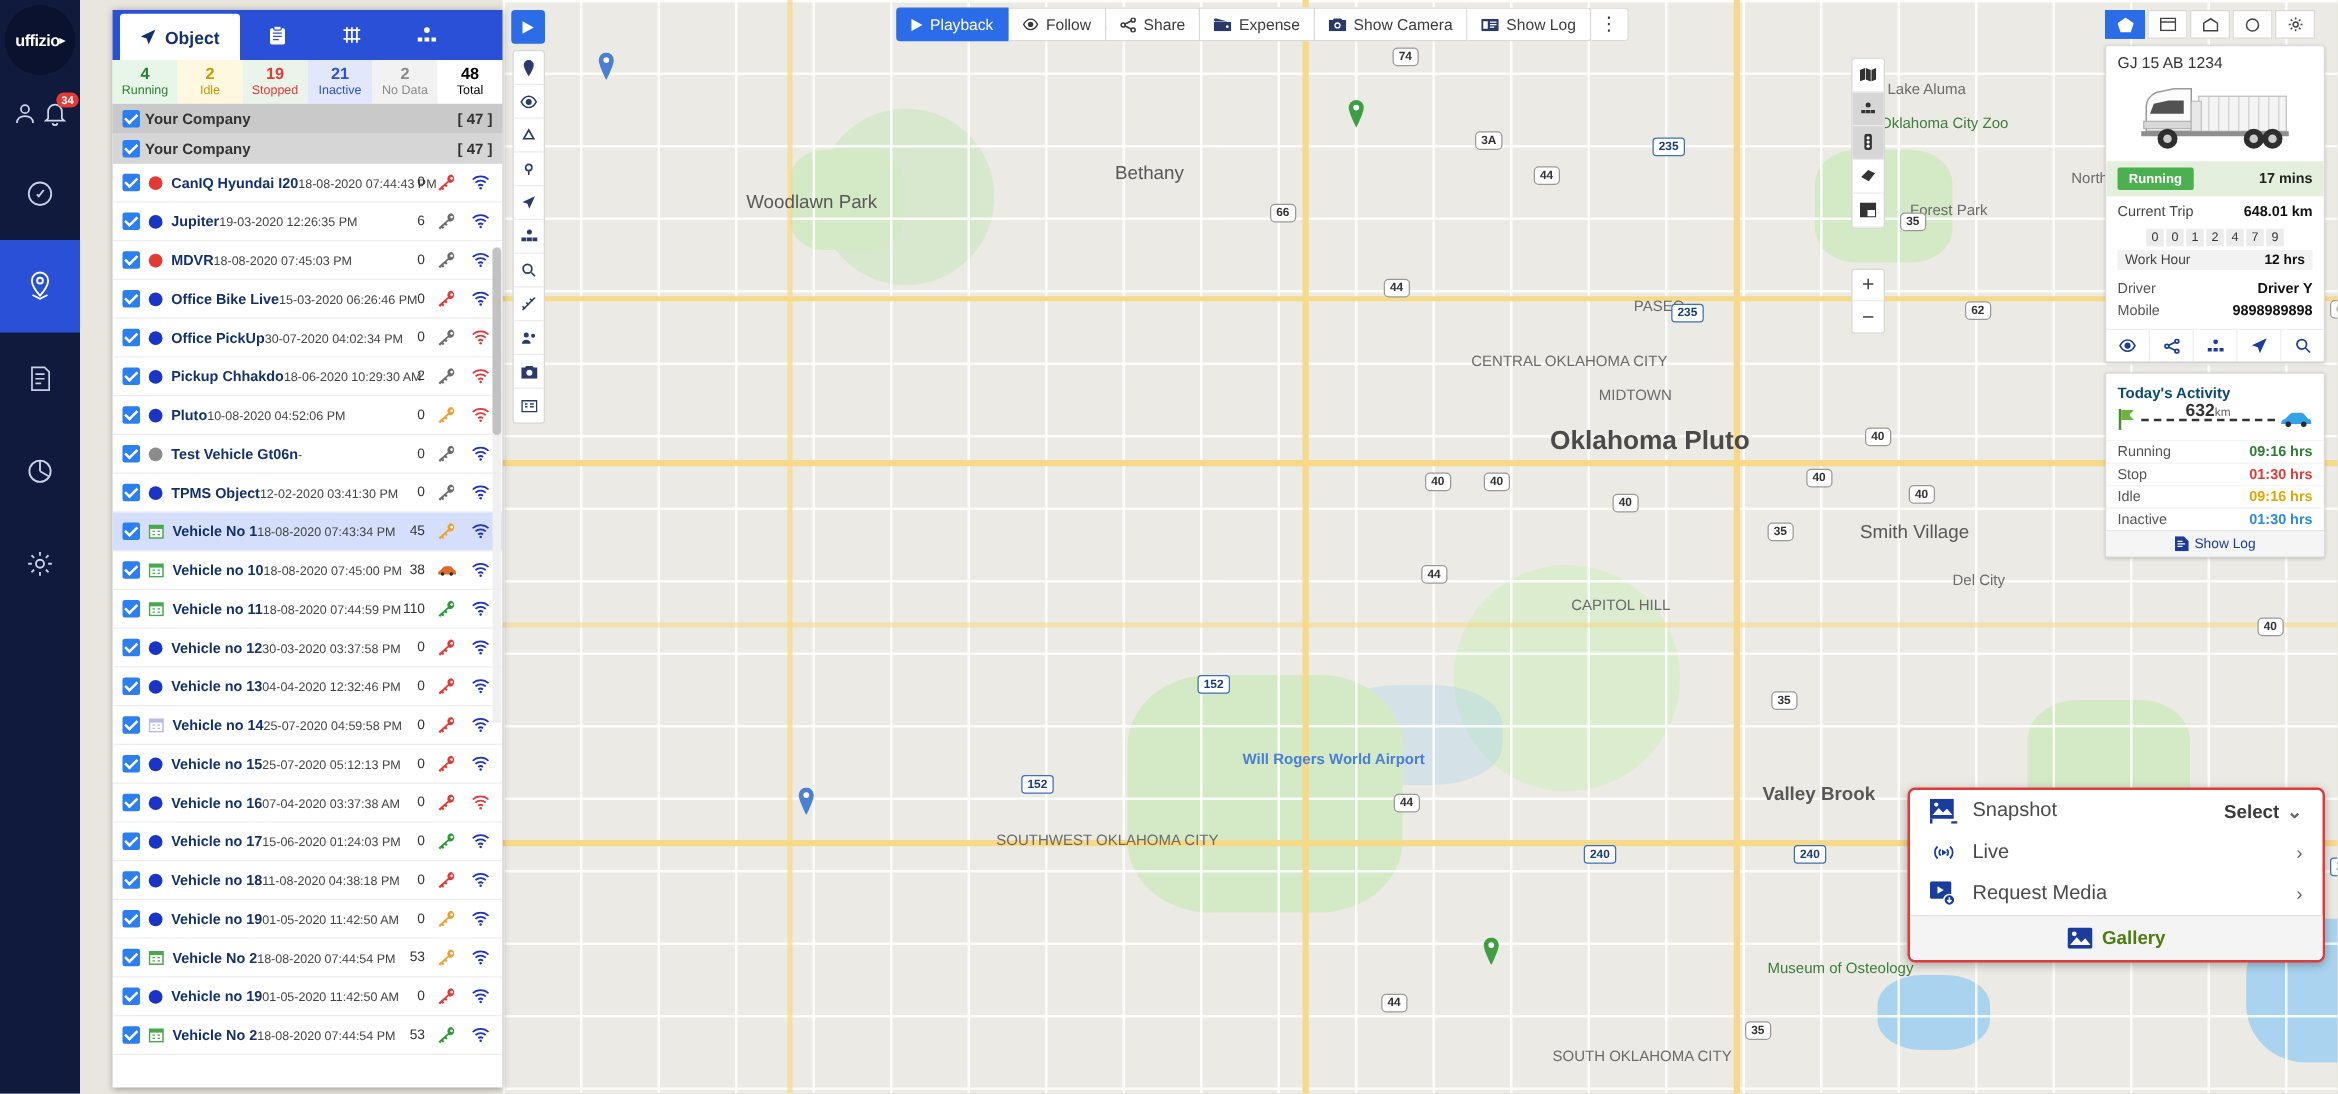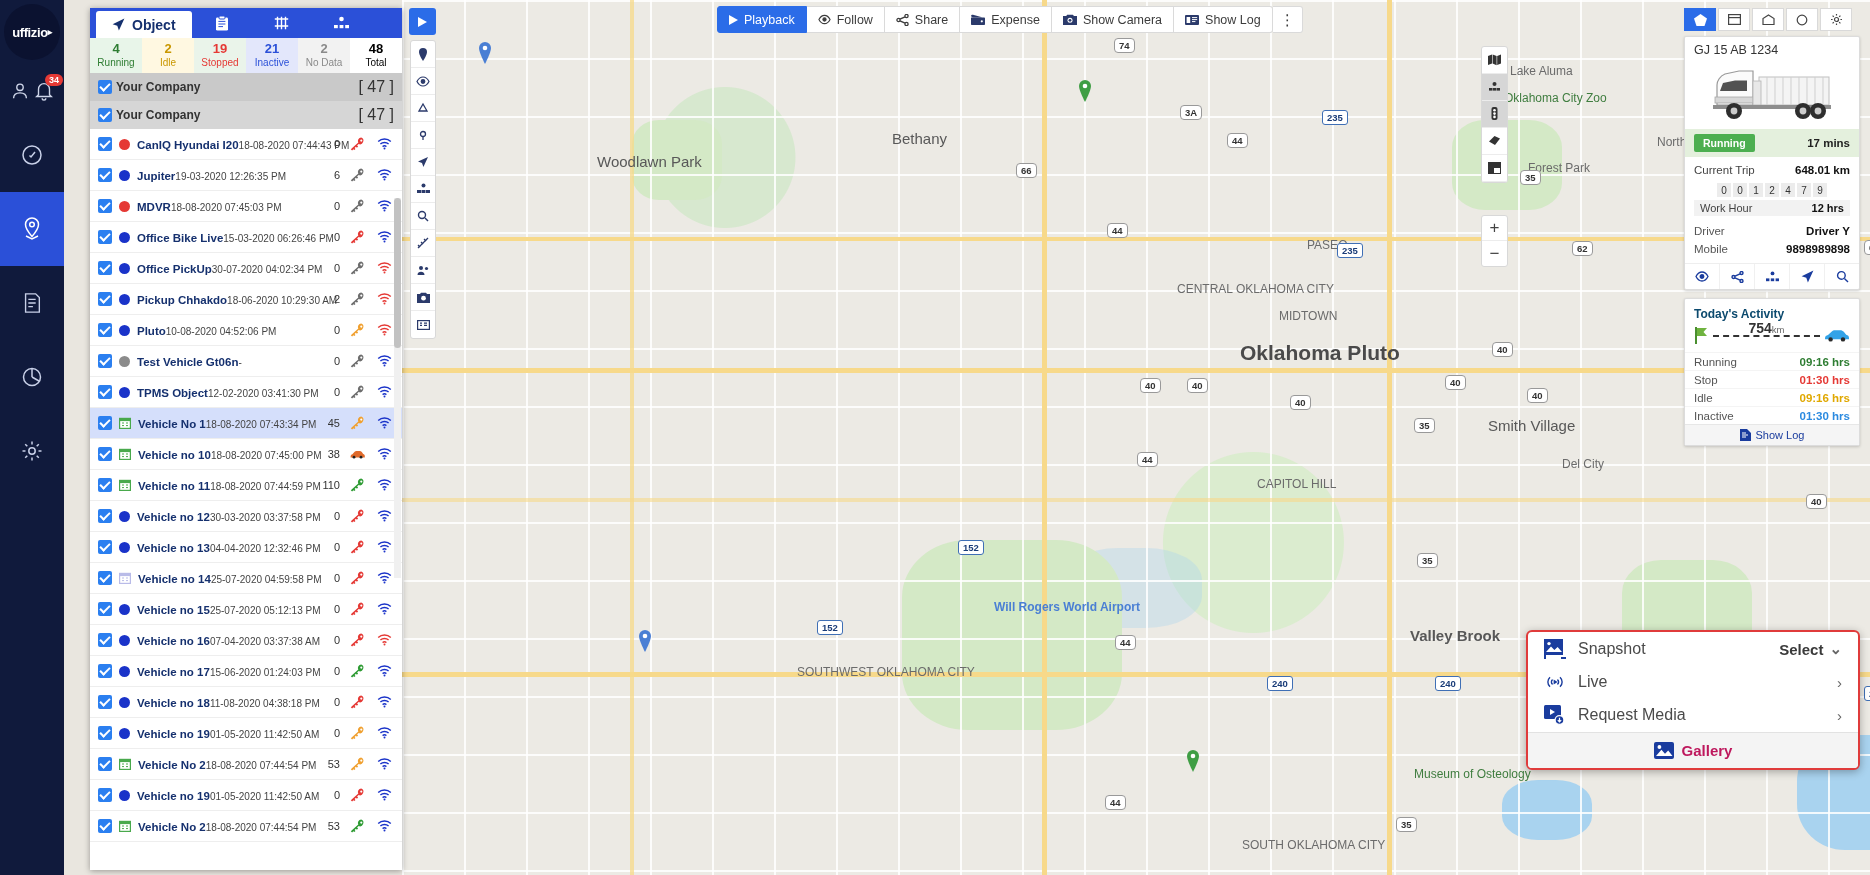--- a/index.html
+++ b/index.html
@@ -11,41 +11,41 @@
   #leftnav .logo { width:64px; height:64px; display:flex; align-items:center; justify-content:center; }
   #leftnav .logo .circ { width:56px;height:56px;border-radius:50%;background:#0b1230;display:flex;align-items:center;justify-content:center;color:#fff;font-size:13px;font-weight:700;letter-spacing:-.4px;}
   #leftnav .toprow { display:flex; justify-content:space-around; align-items:center; height:54px; padding:0 8px; }
   #leftnav .ic { color:#cfd6ea; position:relative; display:flex;align-items:center;justify-content:center;}
   #leftnav .badge { position:absolute; top:-6px; right:-8px; background:#e53935; color:#fff; font-size:9px; border-radius:9px; padding:1px 4px; font-weight:700; }
   #leftnav .navitem { height:74px; display:flex; align-items:center; justify-content:center; color:#c8d0e8; }
   #leftnav .navitem.active { background:#2b50d8; color:#fff; }
 
   
   #objpanel { position:absolute; left:90px; top:8px; width:312px; height:862px; background:#fff; box-shadow:0 1px 6px rgba(0,0,0,.35); z-index:30; display:flex; flex-direction:column;}
-  .tabbar { display:flex; height:30px; background:#2b50d8; }
+  .tabbar { display:flex; height:40px; background:#2b50d8; }
   .tabbar .tab { flex:0 0 auto; display:flex; align-items:center; gap:7px; padding:0 16px; color:#fff; font-size:14px; cursor:pointer; justify-content:center;}
   .tabbar .tab.active { background:#fff; color:#15306e; font-weight:600; border-radius:3px 3px 0 0; margin:3px 0 0 6px; }
   .tabbar .tab.icon-only { width:60px; padding:0; }
 
   .statsrow { display:flex; height:35px; font-size:10px; }
   .statsrow .st { flex:1; display:flex; flex-direction:column; align-items:center; justify-content:center; line-height:1.15;}
   .statsrow .st .n { font-size:13px; font-weight:700; }
   .st.running{background:#e8f5e9;color:#2e7d32;} .st.idle{background:#fff8e1;color:#c99700;}
   .st.stopped{background:#eaf4ea;color:#e53935;} .st.inactive{background:#e3e7fb;color:#2b50d8;}
   .st.nodata{background:#f2f2f2;color:#8a8a8a;}
 
   .searchrow { display:flex; align-items:center; gap:6px; padding:7px 6px; background:#fff;}
   .sq { width:19px;height:19px;background:#1a73e8;flex:0 0 auto;}
   .searchrow input { flex:1; height:30px; border:1px solid #d4d4d4; padding:0 10px; font-size:13px; color:#555; outline:none; font-family:inherit;}
   .searchrow .tbtn { width:28px;height:28px;display:flex;align-items:center;justify-content:center;color:#444;cursor:pointer;}
 
   .grouphdr { display:flex; align-items:center; gap:4px; padding:5px 8px; font-size:12px; font-weight:700; color:#333; }
   .grouphdr.g1 { background:#c9c9c9; }
   .grouphdr.g2 { background:#d6d6d6; font-weight:600;}
-  .grouphdr .cnt { margin-left:auto; font-size:16px; font-weight:400;}
+  .grouphdr .cnt { margin-left:auto; font-size:12px; font-weight:700;}
 
   .list { flex:1; overflow:hidden; }
   .row { display:flex; align-items:center; gap:7px; padding:4px 8px; border-bottom:1px solid #eee; height:31px;}
   .row.sel { background:#d5dffb; }
   .cb { width:14px;height:14px;background:#2b7ff0;border-radius:2px;position:relative;flex:0 0 auto;}
   .cb:after{content:"";position:absolute;left:4px;top:1px;width:4px;height:8px;border:solid #fff;border-width:0 2px 2px 0;transform:rotate(45deg);}
   .dot { width:11px;height:11px;border-radius:50%;flex:0 0 auto;}
   .calic { width:12px;height:12px;flex:0 0 auto;}
   .names { flex:1; min-width:0; line-height:1.15; }
   .names .nm { font-size:11.5px; color:#15306e; font-weight:600; white-space:nowrap; overflow:hidden; text-overflow:ellipsis;}
@@ -134,21 +134,21 @@
 
   
   #camcard{position:absolute;right:10px;bottom:105px;width:334px;background:#fff;border:2px solid #e03b3b;border-radius:6px;box-shadow:0 2px 8px rgba(0,0,0,.3);z-index:26;}
   #camcard .hd{display:flex;align-items:center;justify-content:space-between;padding:12px 16px 6px;}
   #camcard .hd .t{font-size:19px;font-weight:700;color:#2b2b2b;}
   #camcard .camic{width:40px;height:30px;background:#5cb318;border-radius:4px;display:flex;align-items:center;justify-content:center;}
   #camcard .ci-row{display:flex;align-items:center;gap:12px;padding:7px 16px;cursor:pointer;}
   #camcard .ci-row .lb{font-size:16px;color:#4a4a4a;flex:1;}
   #camcard .ci-row .rt{font-size:15px;color:#3a3a3a;font-weight:700;display:flex;align-items:center;gap:6px;}
   #camcard .ci-row .chev{color:#666;font-size:15px;}
-  #camcard .gal{display:flex;align-items:center;justify-content:center;gap:8px;background:#f4f4f4;border-top:1px solid #e2e2e2;padding:9px;font-size:15px;color:#be185d;font-weight:600;cursor:pointer;border-radius:0 0 4px 4px;}
+  #camcard .gal{display:flex;align-items:center;justify-content:center;gap:8px;background:#f4f4f4;border-top:1px solid #e2e2e2;padding:9px;font-size:15px;color:#4d7c0f;font-weight:600;cursor:pointer;border-radius:0 0 4px 4px;}
 </style>
 </head>
 <body>
 
 <div id="leftnav">
   <div class="logo">
     <div class="circ">
         <span>uffizio</span>
         <span style="font-size:9px">▸</span>
       </div>
@@ -625,21 +625,21 @@
     </div>
 
     <div class="card" style="margin-top:8px">
       <div class="acthdr">Today's Activity</div>
       <div class="distrow">
         <svg width="15" height="17" viewBox="0 0 15 17">
             <path d="M2 0v17" stroke="#4a8f2f" stroke-width="2"></path>
             <path d="M3 1h10L9.5 5 13 9H3z" fill="#6fb33f"></path>
           </svg>
         <div class="dashline">
-            <span class="distval"><b>754</b><small>km</small></span>
+            <span class="distval"><b>632</b><small>km</small></span>
           </div>
         <svg width="26" height="13" viewBox="0 0 26 13">
             <path d="M1 9.5c0-2 1.2-3 3-3.4L7.8 2.4C8.6 1.6 9.6 1.2 11 1.2h5.2c1.6 0 2.6.5 3.6 1.6l2.4 3c1.8.4 2.8 1.3 2.8 3.1v1.3H1z" fill="#33a3e8"></path>
             <circle cx="6.6" cy="10.4" r="2.2" fill="#2b2b2b"></circle>
             <circle cx="19" cy="10.4" r="2.2" fill="#2b2b2b"></circle>
           </svg>
       </div>
       <div id="actrows">
           <div class="actrow">
             <span>Running</span>

